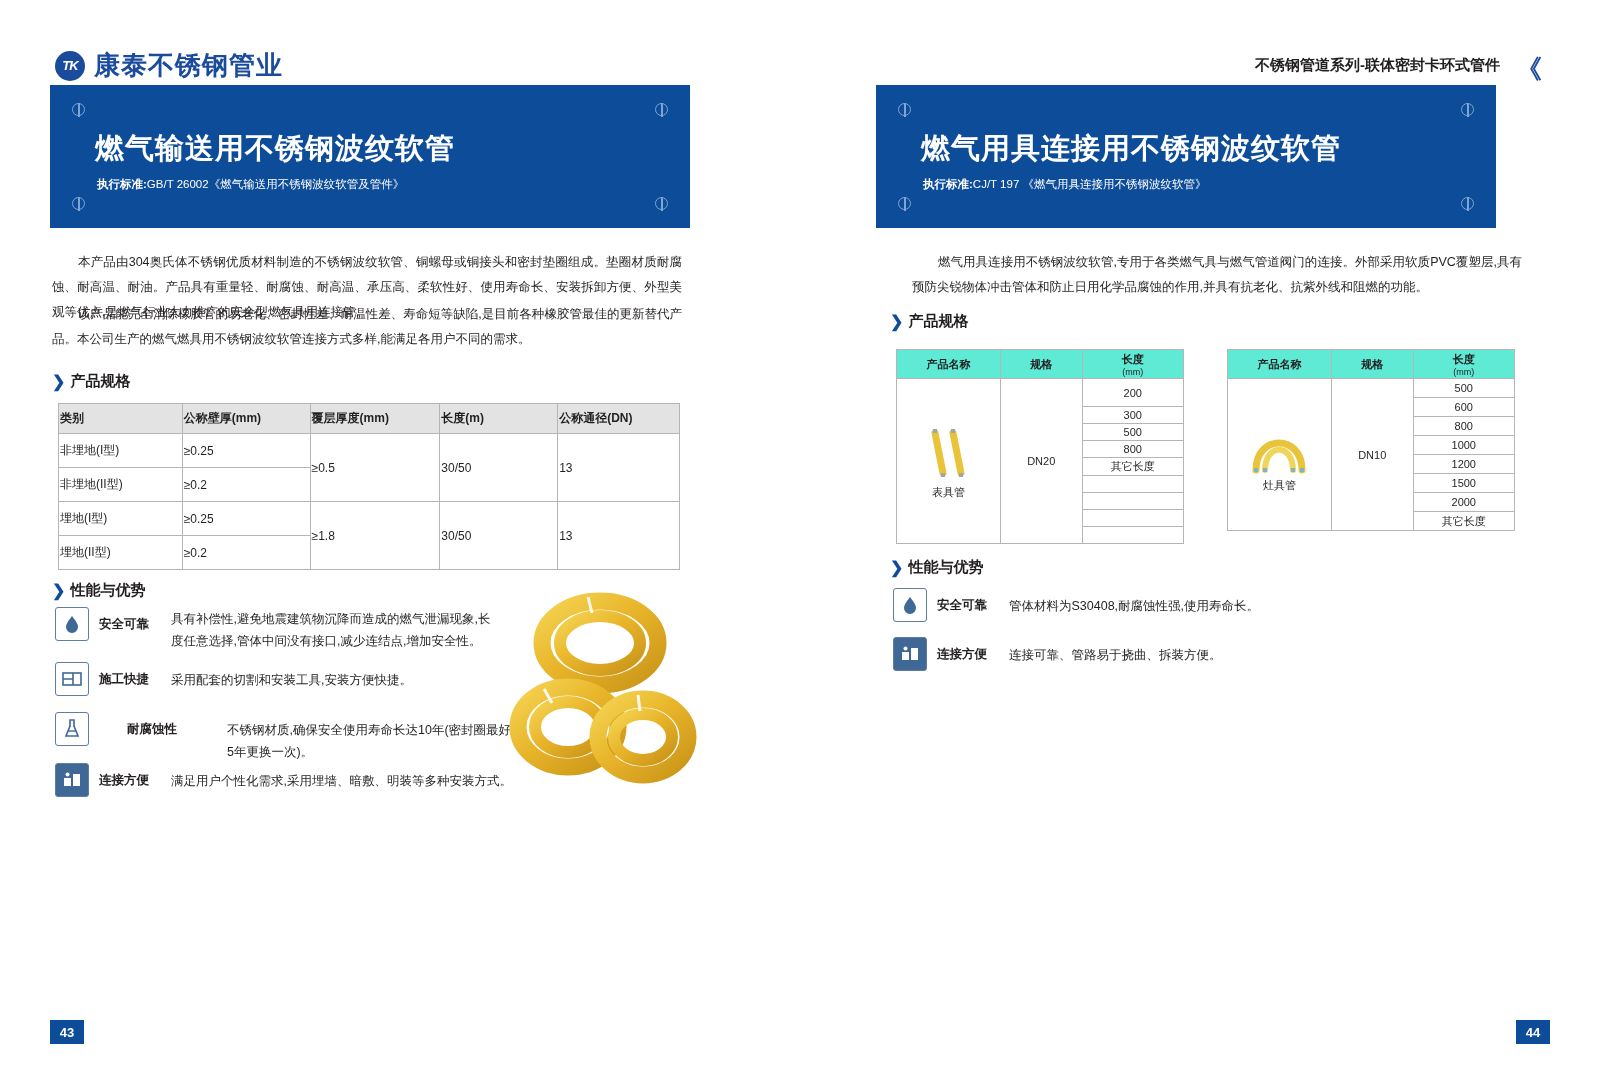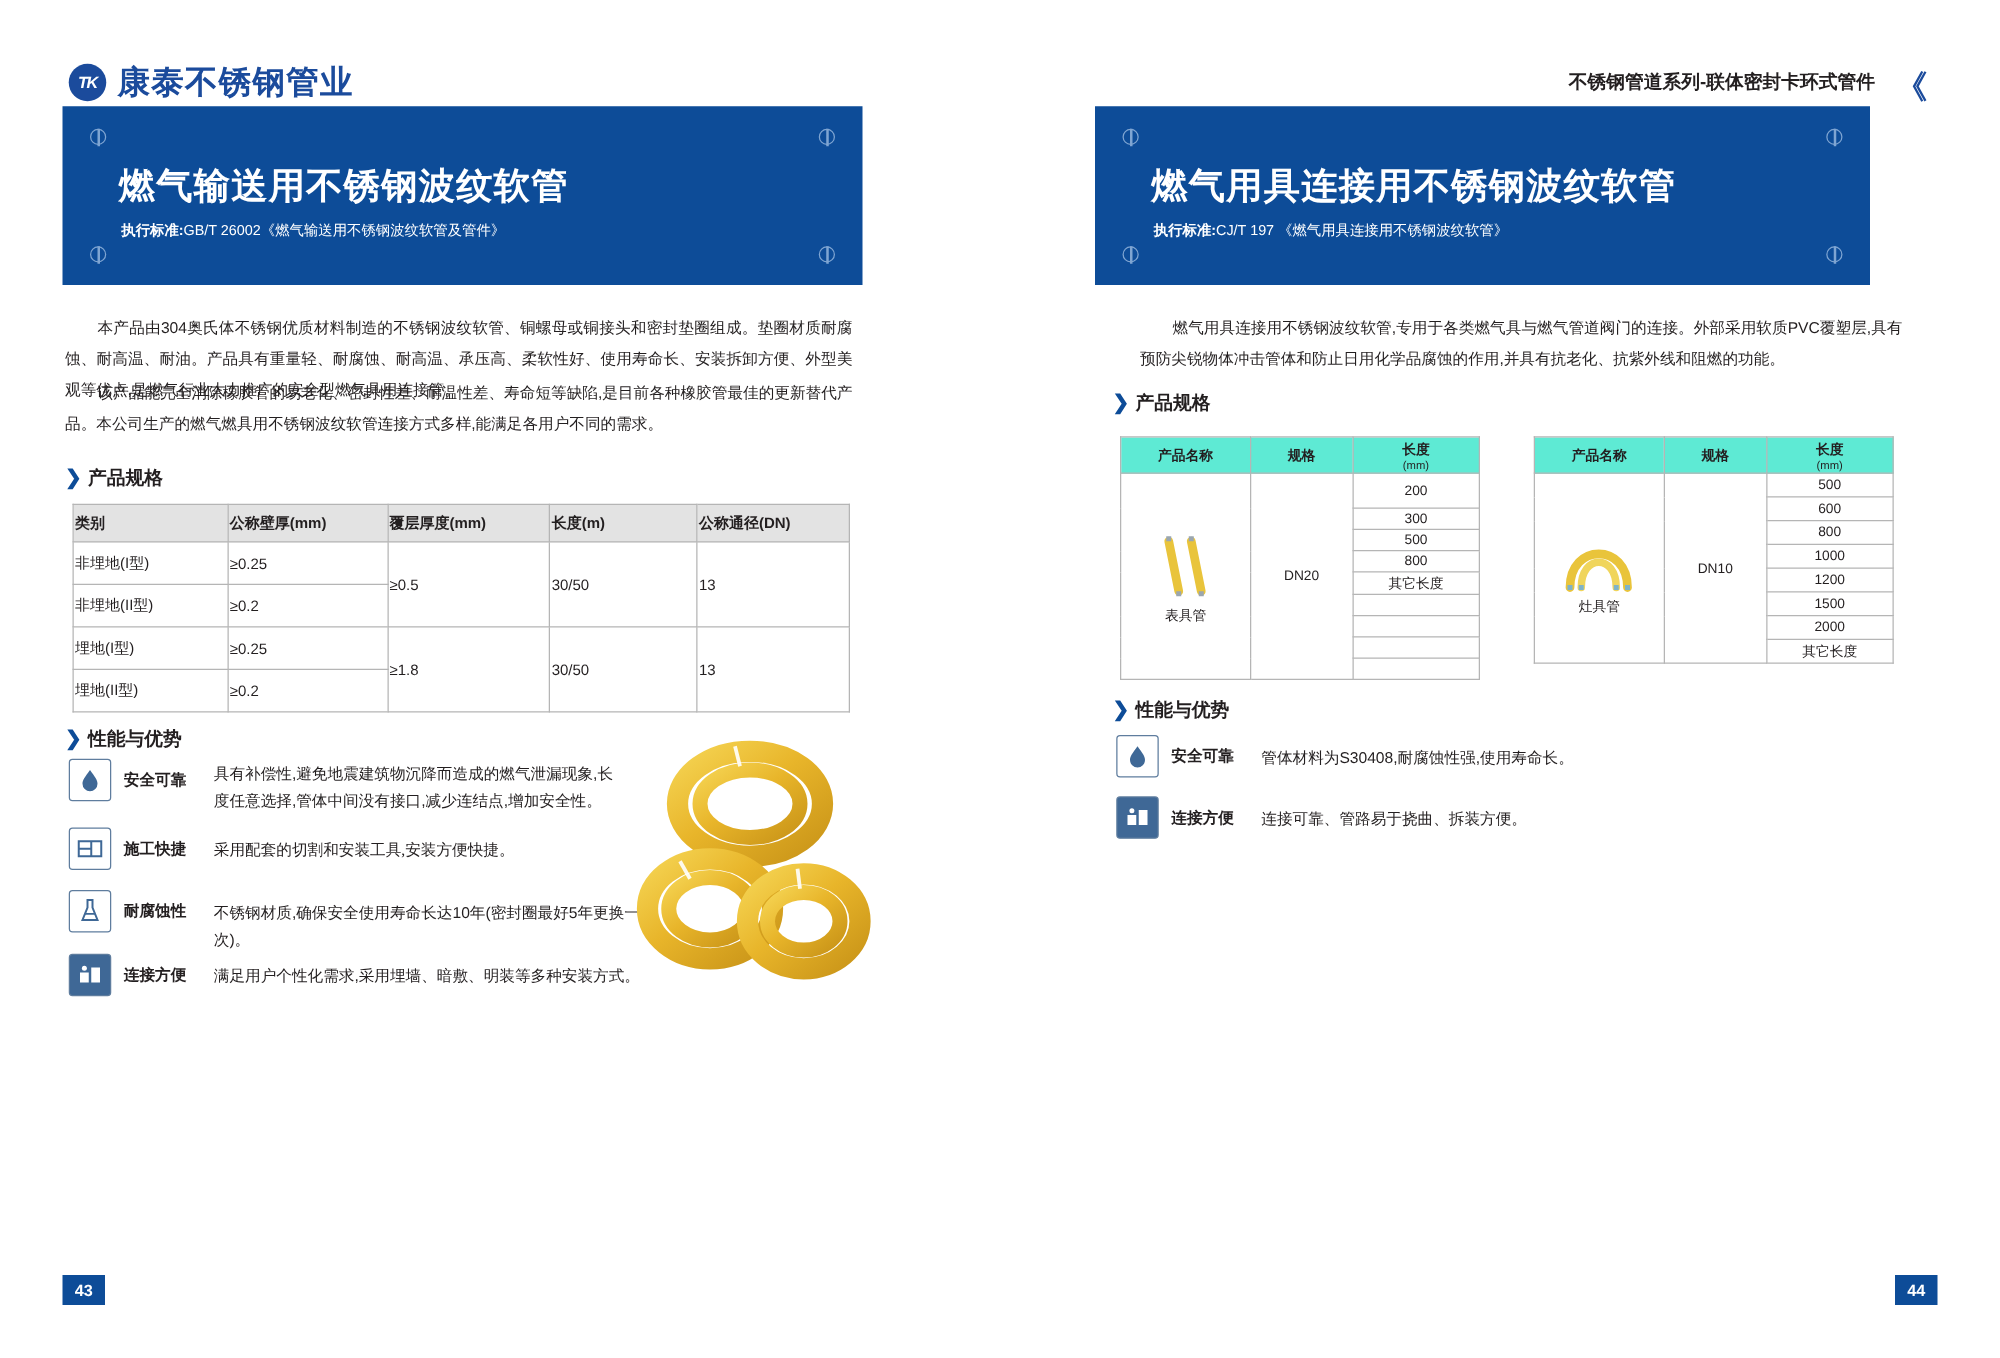--- a/index.html
+++ b/index.html
@@ -175,32 +175,32 @@
   <div class="feat" style="left:55px; top:607px; width:440px;">
     <div class="feat-icon">
       <svg width="20" height="22" viewBox="0 0 20 22">
           <path d="M10 3 C14 8.5 16 11 16 14 a6 6 0 0 1-12 0 c0-3 2-5.5 6-11 z" fill="#3f6896"></path>
         </svg>
     </div>
     <div class="feat-label">安全可靠</div>
     <div class="feat-text" style="width:335px;">具有补偿性,避免地震建筑物沉降而造成的燃气泄漏现象,长度任意选择,管体中间没有接口,减少连结点,增加安全性。</div>
   </div>
 
-  <div class="feat" style="left:55px; top:662px; width:440px;font-family:Liberation Serif, serif;">
+  <div class="feat" style="left:55px; top:662px; width:440px;">
     <div class="feat-icon">
       <svg width="22" height="20" viewBox="0 0 22 20">
         <rect x="2" y="4" width="18" height="12" fill="none" stroke="#3f6896" stroke-width="1.6"></rect>
         <path d="M2 10 h10 M12 4 v12" stroke="#3f6896" stroke-width="1.6" fill="none"></path>
       </svg>
     </div>
     <div class="feat-label">施工快捷</div>
     <div class="feat-text" style="width:335px; padding-top:8px;">采用配套的切割和安装工具,安装方便快捷。</div>
   </div>
 
-  <div class="feat" style="left:55px; top:712px; width:460px;">
+  <div class="feat" style="left:55px; top:712px; width:460px;gap:28px;">
     <div class="feat-icon">
       <svg width="20" height="22" viewBox="0 0 20 22">
         <path d="M8 2 h4 v6 l4 10 H4 l4-10 z" fill="none" stroke="#3f6896" stroke-width="1.6"></path>
         <path d="M6 13 h8" stroke="#3f6896" stroke-width="1.4"></path>
       </svg>
     </div>
     <div class="feat-label">耐腐蚀性</div>
     <div class="feat-text" style="width:350px; padding-top:8px;">不锈钢材质,确保安全使用寿命长达10年(密封圈最好5年更换一次)。</div>
   </div>
 

